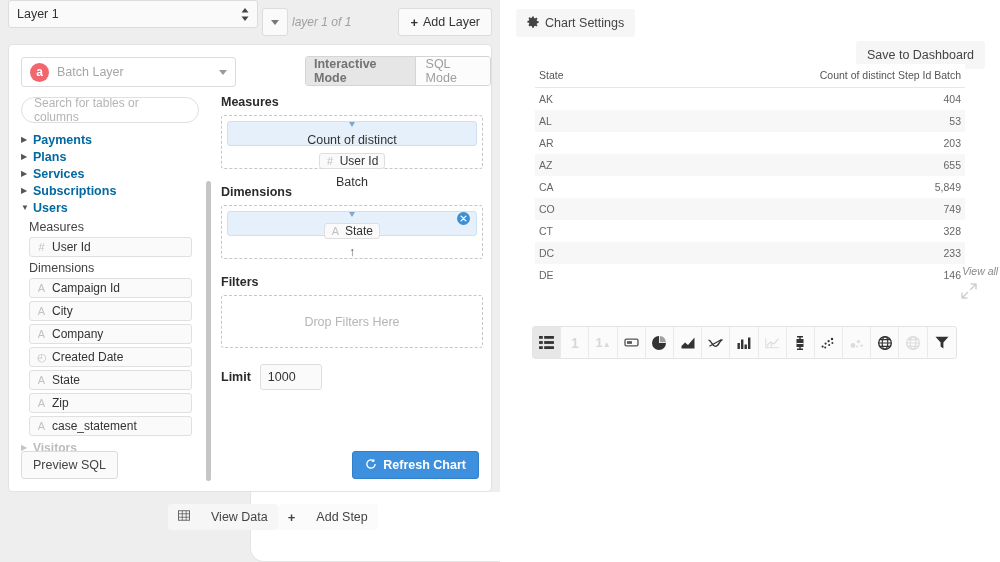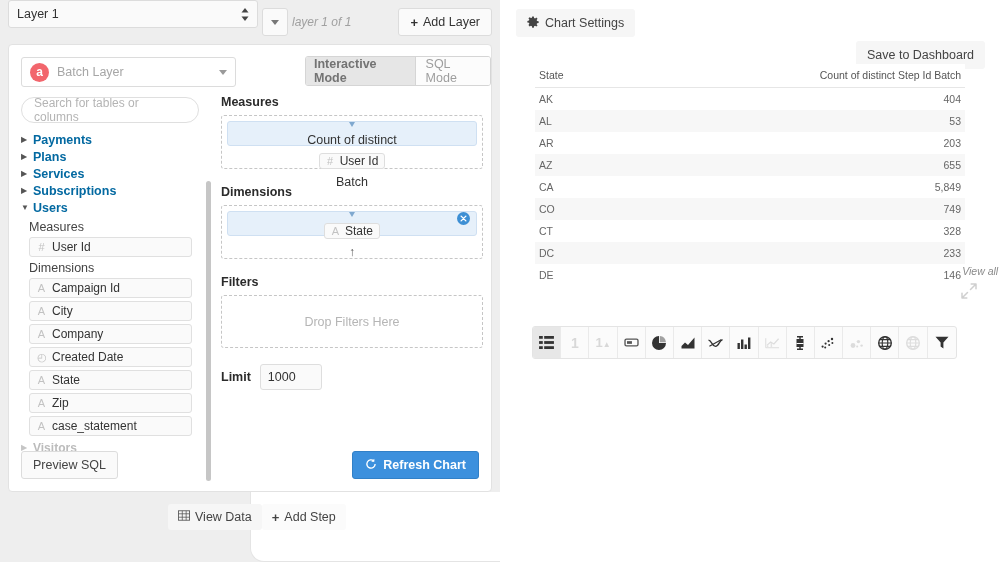--- a/index.html
+++ b/index.html
@@ -251,21 +251,21 @@
     border-left: 1px solid #e4e4e4;
     border-bottom: 1px solid #e4e4e4;
   }
   .step-btns {
     position: absolute; left: 168px; top: 504px;
     display: flex;
   }
   .step-btn {
     height: 26px; padding: 0 10px;
     background: #f6f6f6;
-    display: flex; align-items: center; gap: 5px;
+    display: flex; align-items: center; gap: 21px;
     font-size: 12.5px; color: #444; cursor: pointer;
     border-radius: 3px;
     justify-content: center;
   }
   .step-btn.add { background: #fbfbfb; }
 
   
   .right-pane {
     position: absolute; left: 500px; top: 0;
     width: 500px; height: 562px;

